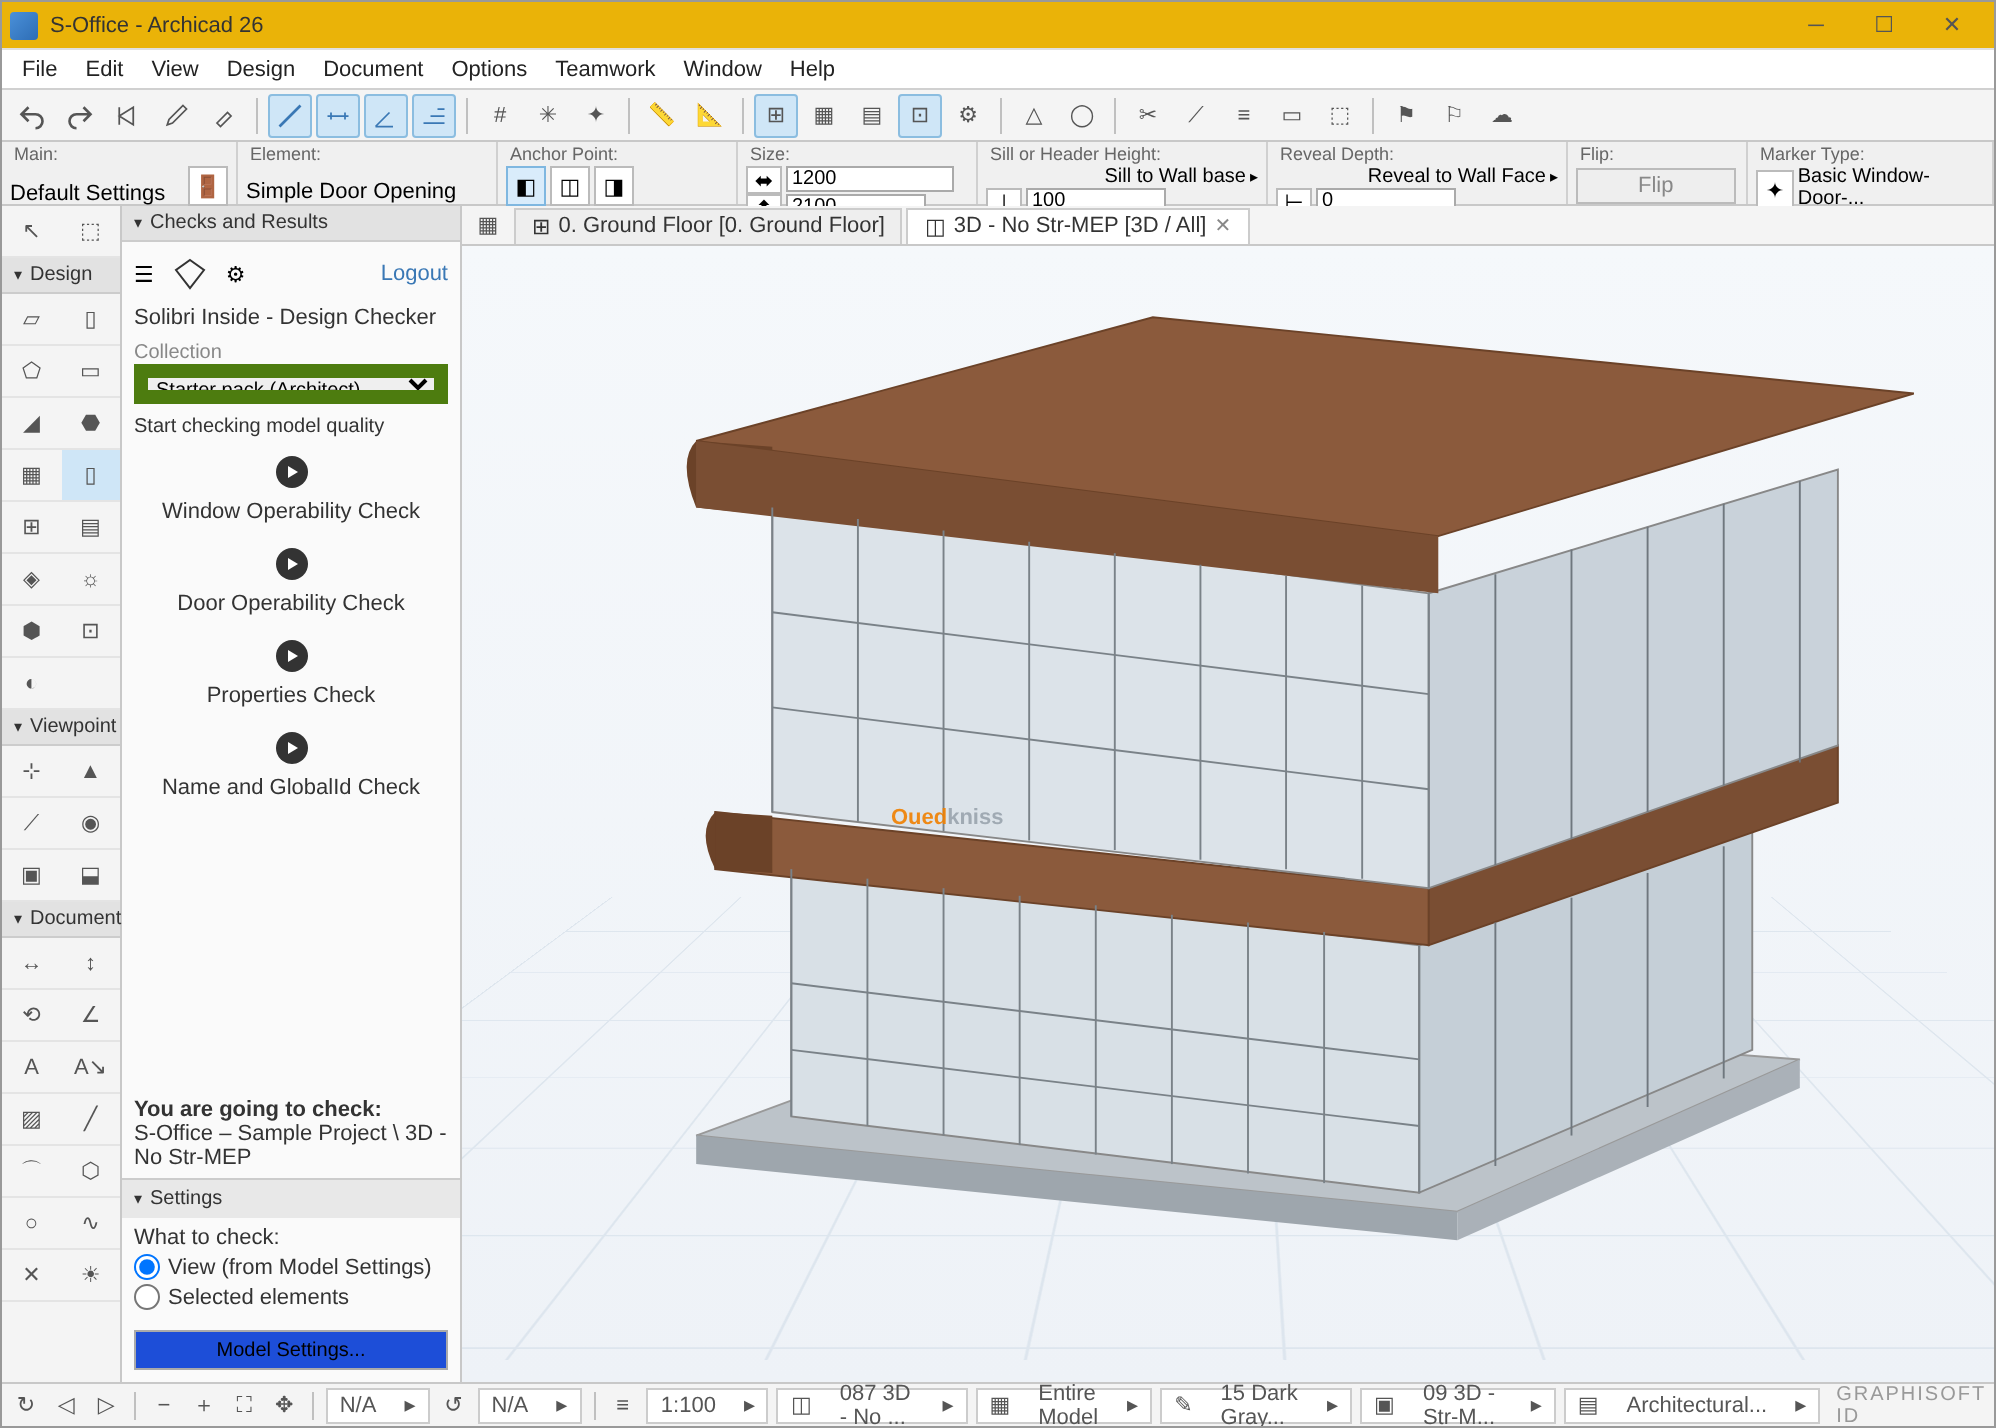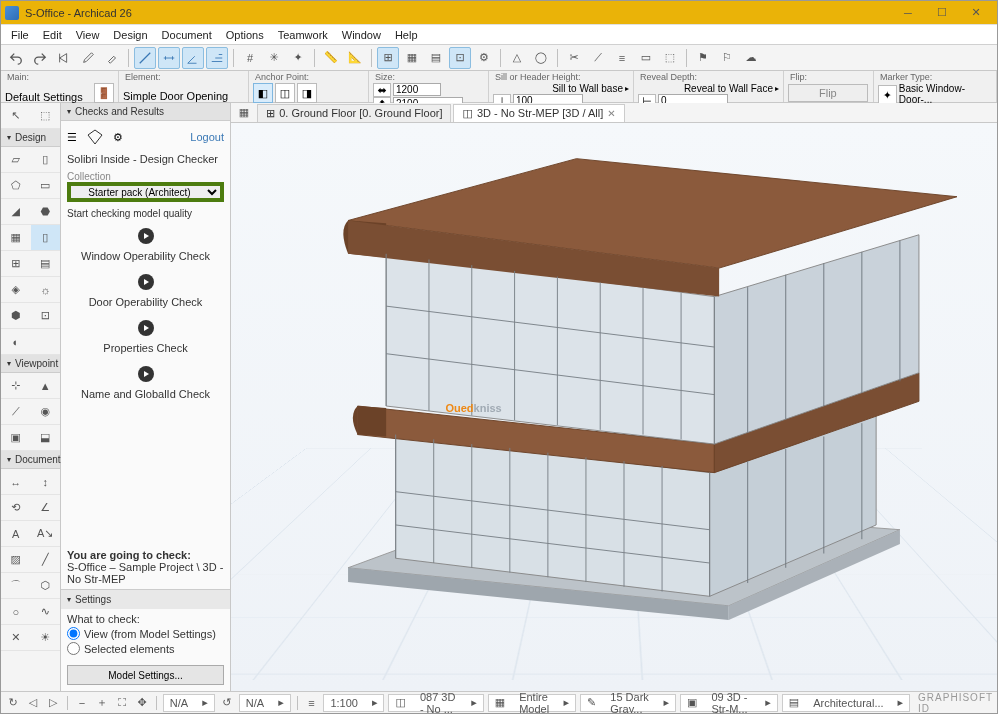--- a/index.html
+++ b/index.html
@@ -29,31 +29,31 @@
 .toolbox .cell.active { background: #cfe6f7; }
 .toolbox .section-hdr { background: #e2e2e2; height: 18px; display: flex; align-items: center; padding: 0 6px; color: #333; font-size: 10px; cursor: pointer; border-bottom: 1px solid #ccc; }
 .toolbox .section-hdr::before { content: "▾"; margin-right: 4px; font-size: 8px; }
 .side-panel { width: 170px; background: #fafafa; border-right: 1px solid #c8c8c8; display: flex; flex-direction: column; overflow: hidden; }
 .panel-hdr { background: #e2e2e2; height: 18px; display: flex; align-items: center; padding: 0 6px; color: #333; font-size: 10px; border-bottom: 1px solid #ccc; }
 .panel-hdr::before { content: "▾"; margin-right: 4px; font-size: 8px; }
 .panel-body { padding: 6px; flex: 1; overflow-y: auto; display: flex; flex-direction: column; gap: 6px; }
 .panel-body .solibri-head { display: flex; align-items: center; gap: 10px; padding: 2px 0; }
 .panel-body .solibri-title { font-size: 11px; color: #333; }
 .panel-body .sublabel { font-size: 10px; color: #888; }
-.panel-body select { width: 100%; height: 20px; font-size: 10px; border: 4px solid #4d7c0f; text-align: center; }
+.panel-body select { width: 100%; height: 20px; font-size: 10px; border: 7px solid #4d7c0f; }
 .check-item { display: flex; align-items: center; gap: 6px; padding: 3px 0; color: #333; cursor: pointer; flex-direction: column; }
 .check-item .play { width: 16px; height: 16px; border-radius: 50%; background: #333; display: flex; align-items: center; justify-content: center; }
 .check-item .play::after { content: ""; border-left: 5px solid #fff; border-top: 3px solid transparent; border-bottom: 3px solid transparent; margin-left: 1px; }
 .footer-note { font-size: 10px; color: #333; padding: 4px 6px; }
 .footer-note b { font-weight: 600; }
 .settings-hdr { background: #e8e8e8; height: 20px; display: flex; align-items: center; padding: 0 6px; color: #333; font-size: 10px; border-top: 1px solid #ccc; cursor: pointer; }
 .settings-hdr::before { content: "▾"; margin-right: 4px; font-size: 8px; }
 .settings-body { padding: 4px 6px; font-size: 10px; color: #333; }
 .settings-body label { display: flex; align-items: center; gap: 4px; margin: 2px 0; }
-.model-settings-btn { margin: 4px 6px 6px 6px; height: 20px; background: #e5e5e5; border: 1px solid #aaa; font-size: 10px; cursor: pointer; }
+.model-settings-btn { margin: 4px 6px 6px 6px; height: 20px; background: #1d4ed8; border: 1px solid #aaa; font-size: 10px; cursor: pointer; }
 .viewport { flex: 1; display: flex; flex-direction: column; position: relative; background: #fff; }
 .view-tabs { height: 20px; display: flex; align-items: center; background: #f4f4f4; border-bottom: 1px solid #c8c8c8; gap: 2px; padding-left: 2px; }
 .view-tab { display: flex; align-items: center; padding: 0 8px; height: 18px; background: #eee; border: 1px solid #ccc; border-bottom: none; color: #333; cursor: pointer; gap: 4px; }
 .view-tab.active { background: #fff; }
 .view-tab .close { color: #888; cursor: pointer; font-size: 10px; }
 .canvas { flex: 1; position: relative; overflow: hidden; background: linear-gradient(180deg,#f5f8fb 0%,#eef2f7 100%); }
 .grid { position: absolute; inset: 0; background-image: linear-gradient(#d6e0ea 1px, transparent 1px), linear-gradient(90deg,#d6e0ea 1px, transparent 1px); background-size: 80px 80px; transform: perspective(800px) rotateX(62deg) scale(1.5); transform-origin: 50% 92%; opacity: .7; }
 .building { position: absolute; top: 20px; left: 60px; right: 40px; bottom: 60px; }
 .building svg { width: 100%; height: 100%; }
 .watermark { position: absolute; top: 45%; left: 28%; font-size: 36px; font-weight: 700; opacity: .9; }
@@ -184,21 +184,21 @@
       <div class="icon-btn sel">◧</div>
       <div class="icon-btn">◫</div>
       <div class="icon-btn">◨</div>
     </div>
   </div>
   <div class="propgroup" style="width:120px">
     <div class="lbl">Size:</div>
     <div class="body" style="flex-direction:column;gap:0;align-items:stretch">
       <div style="display:flex;gap:2px">
           <div class="icon-btn" style="height:14px;width:18px">⬌</div>
-          <input style="width: 48px; height: 13px;" value="1200">
+          <input style="width: 84px; height: 13px;" value="1200">
         </div>
       <div style="display:flex;gap:2px">
           <div class="icon-btn" style="height:14px;width:18px">⬍</div>
           <input style="width: 70px; height: 13px;" value="2100">
         </div>
     </div>
   </div>
   <div class="propgroup" style="width:145px">
     <div class="lbl">Sill or Header Height:</div>
     <div class="body" style="flex-direction:column;gap:0;align-items:stretch">

